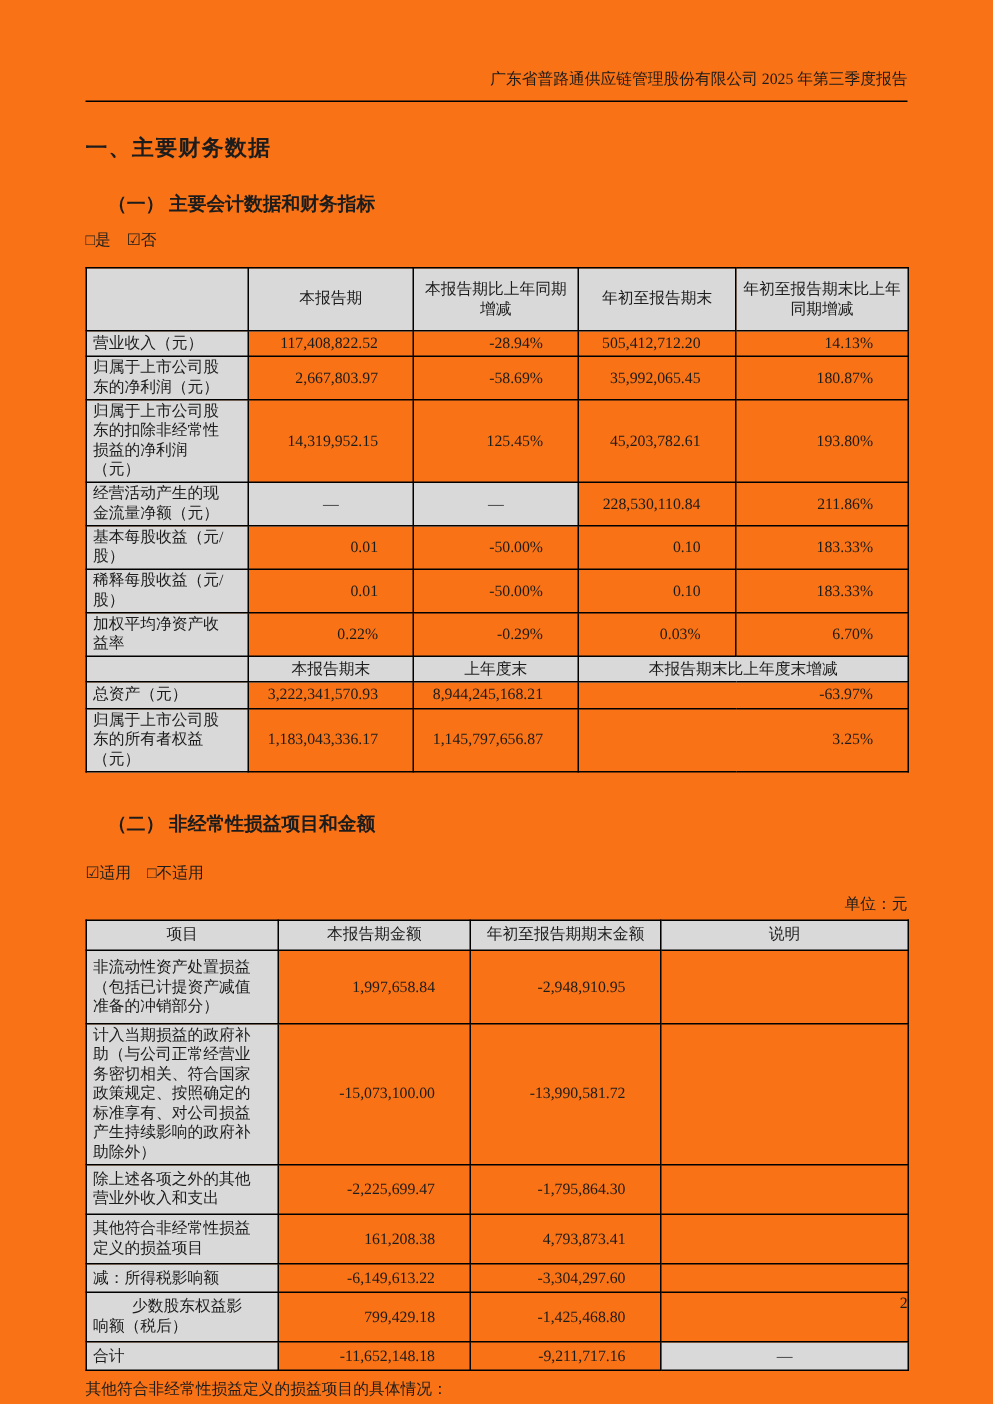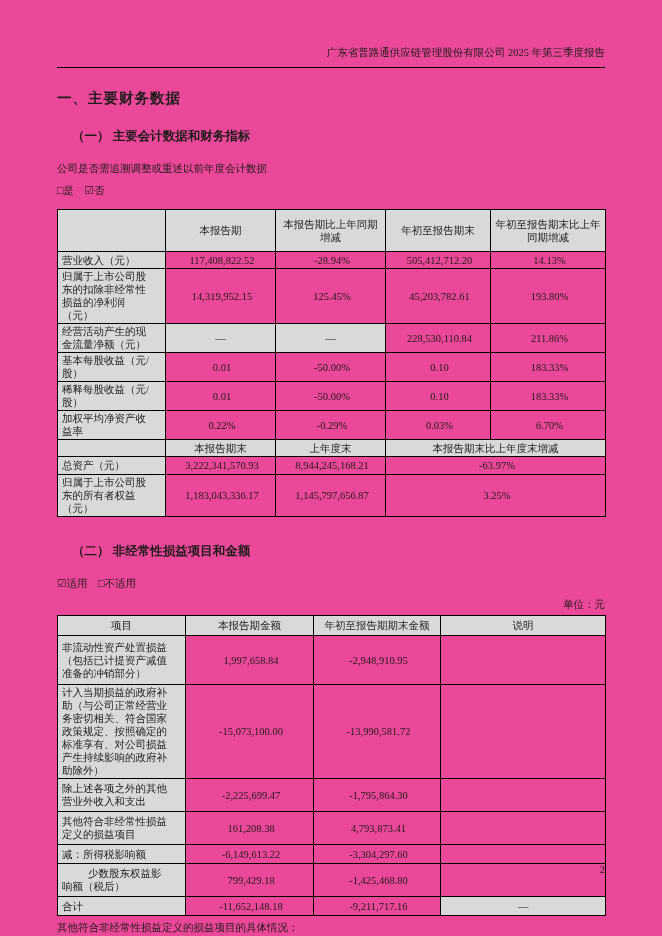--- a/index.html
+++ b/index.html
@@ -1,18 +1,18 @@
 <!DOCTYPE html>
 <html><head>
 <meta charset="utf-8">
 <style>
   * { box-sizing: border-box; margin: 0; padding: 0; }
   html,body { background:#888; }
   .page {
-    width: 662px; height: 936px; background: #ec4899; position: relative;
+    width: 662px; height: 936px; background: #f97316; position: relative;
     margin: 0 auto; font-family: "Liberation Serif", "DejaVu Serif", serif;
     color: #1c1c1c; overflow: hidden;
   }
   .content { margin: 0 57px; width: 548px; }
   .doc-header {
     padding-top: 46px; padding-bottom: 7px; text-align: right;
     font-size: 10.5px; border-bottom: 1px solid #000;
   }
   h1.sec { font-size: 14.5px; font-weight: bold; margin-top: 21px; letter-spacing: 1px; }
   h2.sub { font-size: 12.5px; font-weight: bold; margin: 20px 0 0 15px; }
@@ -20,21 +20,21 @@
   p.chk-line { font-size: 10.5px; margin-top: 8px; }
   p.chk-line span { margin-right: 8px; }
   .unit-line { font-size: 10.5px; text-align: right; margin: 7px 0 3px 0; }
   .note-line { font-size: 10.5px; margin-top: 5px; }
   table { border-collapse: collapse; table-layout: fixed; width: 548px; font-size: 10.5px; margin-top: 11px; }
   table.t2 { margin-top: 0; }
   td { border: 1px solid #000; vertical-align: middle; line-height: 13px; padding: 1px 3px; }
   td.gray { background: #d9d9d9; }
   td.hd { text-align: center; }
   td.lbl { text-align: left; padding-left: 4px; padding-right: 16px; }
-  td.num { text-align: center; padding-right: 0; font-family: "Liberation Serif", "DejaVu Serif", serif; }
+  td.num { text-align: right; padding-right: 23px; font-family: "Liberation Serif", "DejaVu Serif", serif; }
   td.dash { text-align: center; }
   td.indent { text-indent: 26px; }
   tr.rh32 { height: 42px; } tr.rh17 { height: 17px; } tr.rh28 { height: 28px; }
   tr.rh41 { height: 41px; } tr.rh29 { height: 29px; } tr.rh18 { height: 18px; }
   tr.rh20 { height: 20px; } tr.rh49 { height: 49px; } tr.rh78 { height: 78px; }
   tr.rh33 { height: 33px; } tr.rh19 { height: 19px; }
   .page-num { position: absolute; right: 57px; top: 864px; font-size: 10.5px; }
 </style>
 </head>
 <body>
@@ -42,21 +42,20 @@
 <div class="page">
   <div class="content">
 
     <div class="doc-header">
       <span>广东省普路通供应链管理股份有限公司 2025 年第三季度报告</span>
     </div>
 
     <h1 class="sec">一、主要财务数据</h1>
     <h2 class="sub">（一） 主要会计数据和财务指标</h2>
 
-    <p class="body-line">公司是否需追溯调整或重述以前年度会计数据</p>
     <p class="chk-line">
       <span>□是</span>
       <span>☑否</span>
     </p>
 
     <table class="t1">
       <colgroup>
           <col style="width:108px">
           <col style="width:110px">
           <col style="width:110px">
@@ -71,20 +70,27 @@
         <td class="gray hd">年初至报告期末</td>
         <td class="gray hd">年初至报告期末比上年同期增减</td>
       </tr>
       <tr class="rh17">
         <td class="gray lbl">营业收入（元）</td>
         <td class="num">117,408,822.52</td>
         <td class="num">-28.94%</td>
         <td class="num">505,412,712.20</td>
         <td class="num">14.13%</td>
       </tr>
+      <tr class="rh28">
+        <td class="gray lbl">归属于上市公司股东的净利润（元）</td>
+        <td class="num">2,667,803.97</td>
+        <td class="num">-58.69%</td>
+        <td class="num">35,992,065.45</td>
+        <td class="num">180.87%</td>
+      </tr>
       <tr class="rh41">
         <td class="gray lbl">归属于上市公司股东的扣除非经常性损益的净利润（元）</td>
         <td class="num">14,319,952.15</td>
         <td class="num">125.45%</td>
         <td class="num">45,203,782.61</td>
         <td class="num">193.80%</td>
       </tr>
       <tr class="rh29">
         <td class="gray lbl">经营活动产生的现金流量净额（元）</td>
         <td class="gray dash">—</td>

